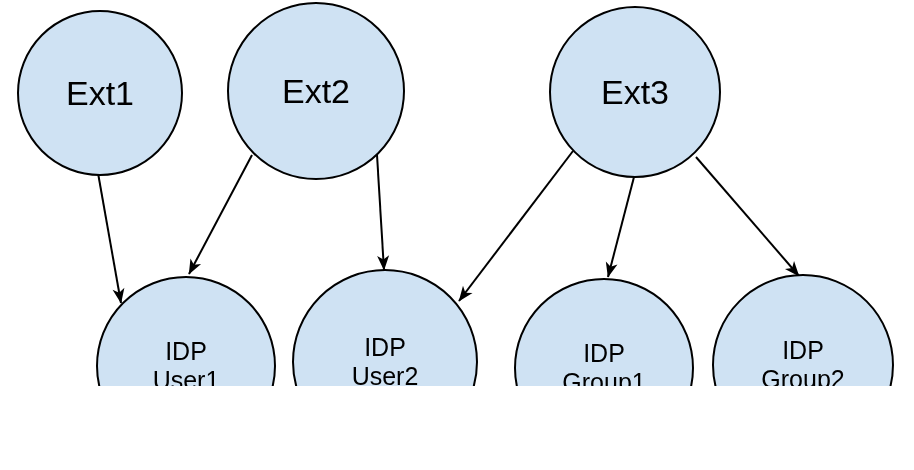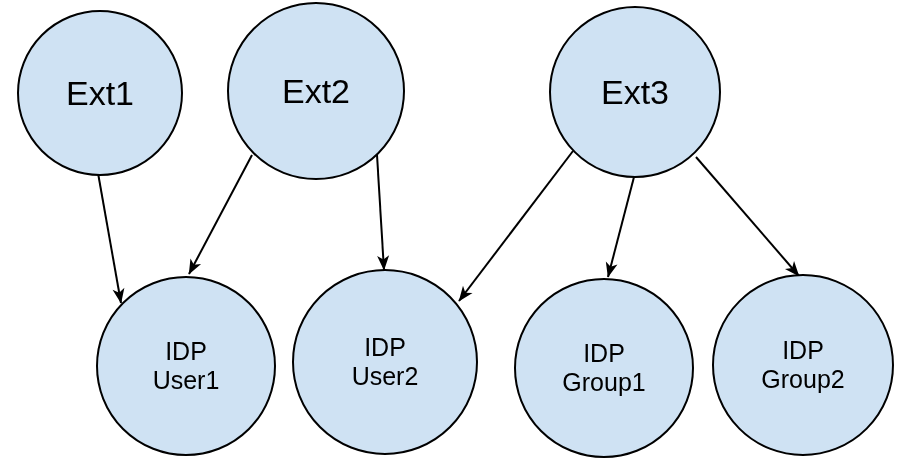--- a/index.html
+++ b/index.html
@@ -3,21 +3,21 @@
 <meta charset="utf-8">
 <style>
   html, body {
     margin: 0;
     padding: 0;
     background: #ffffff;
   }
   .canvas {
     position: relative;
     width: 914px;
-    height: 470px;
+    height: 386px;
     background: #ffffff;
     overflow: hidden;
     font-family: "Liberation Sans", sans-serif;
   }
   svg text {
     font-family: "Liberation Sans", sans-serif;
     fill: #000000;
     text-anchor: middle;
   }
 </style>

